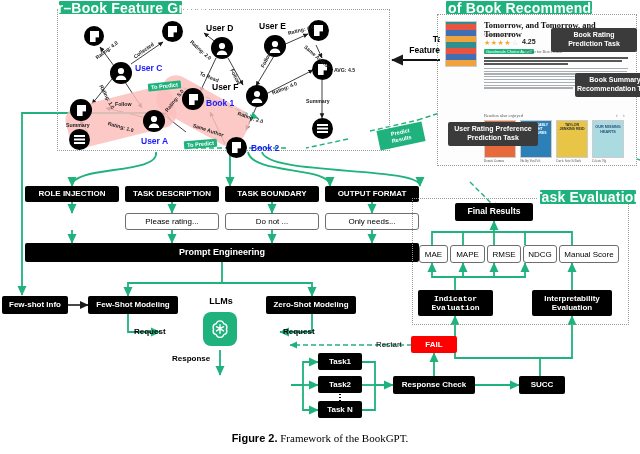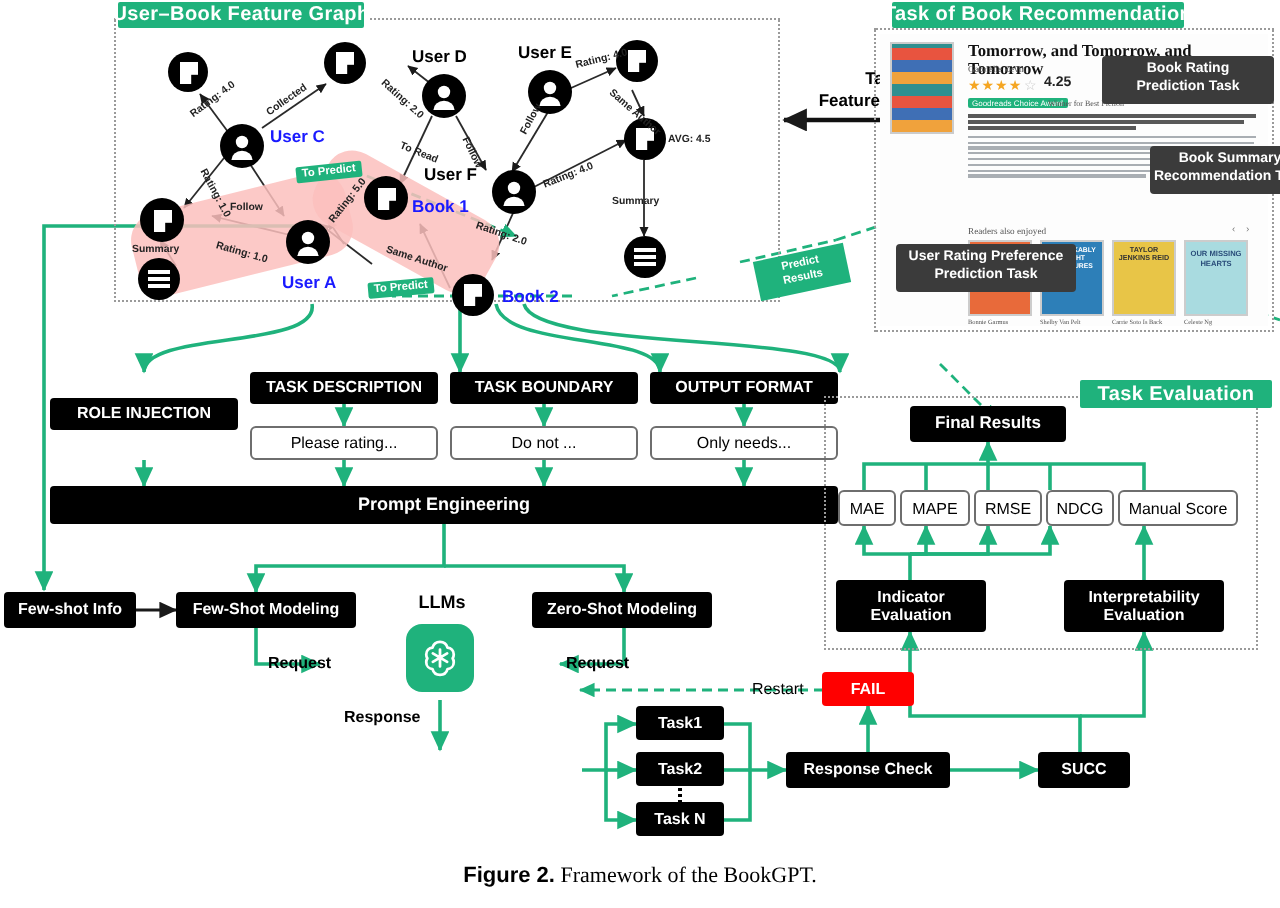--- a/index.html
+++ b/index.html
@@ -2,21 +2,21 @@
 <html><head>
 <meta charset="utf-8">
 <style>
   html,body{margin:0;padding:0;background:#ffffff;}
   body{width:640px;height:454px;position:relative;overflow:hidden;
        font-family:"Liberation Sans",sans-serif;color:#000;}
   #root{position:absolute;left:0;top:0;width:640px;height:454px;}
   .abs{position:absolute;box-sizing:border-box;}
 
   
-  .pill{background:#1fb27c;color:#fff;font-weight:bold;font-size:10px;
+  .pill{background:#1fb27c;color:#fff;font-weight:bold;font-size:14px;
         letter-spacing:.2px;display:flex;align-items:center;justify-content:center;
         border-radius:1px;white-space:nowrap;}
 
   
   .dotted{border:1px dotted #9a9a9a;background:transparent;}
 
   
   .blk{background:#000;color:#fff;display:flex;align-items:center;
        justify-content:center;font-size:8px;font-weight:bold;
        border-radius:2px;text-align:center;line-height:1.15;white-space:nowrap;}
@@ -381,21 +381,21 @@
   </div>
   <div class="abs ovl" style="left:575px;top:73px;width:80px;height:24px;">
     <span>Book Summary</span>
     <span>Recommendation Task</span>
   </div>
   <div class="abs ovl" style="left:448px;top:122px;width:90px;height:24px;">
     <span>User Rating Preference</span>
     <span>Prediction Task</span>
   </div>
 
-  <div class="abs blk" style="left:25px;top:186px;width:94px;height:16px;margin-top:13px;">ROLE INJECTION</div>
+  <div class="abs blk" style="left:25px;top:186px;width:94px;height:16px;">ROLE INJECTION</div>
   <div class="abs blk" style="left:125px;top:186px;width:94px;height:16px;">TASK DESCRIPTION</div>
   <div class="abs blk" style="left:225px;top:186px;width:94px;height:16px;">TASK BOUNDARY</div>
   <div class="abs blk" style="left:325px;top:186px;width:94px;height:16px;">OUTPUT FORMAT</div>
 
   <div class="abs wht" style="left:125px;top:213px;width:94px;height:17px;">Please rating...</div>
   <div class="abs wht" style="left:225px;top:213px;width:94px;height:17px;">Do not ...</div>
   <div class="abs wht" style="left:325px;top:213px;width:94px;height:17px;">Only needs...</div>
 
   <div class="abs blk" style="left:25px;top:243px;width:394px;height:19px;font-size:9px;">Prompt Engineering</div>
 
@@ -431,21 +431,21 @@
   <div class="abs pill" style="left:540px;top:190px;width:96px;height:14px;">Task Evaluation</div>
 
   <div class="abs blk" style="left:455px;top:203px;width:78px;height:18px;font-size:8.5px;text-align:right;">Final Results</div>
 
   <div class="abs wht" style="left:419px;top:245px;width:29px;height:18px;">MAE</div>
   <div class="abs wht" style="left:450px;top:245px;width:35px;height:18px;">MAPE</div>
   <div class="abs wht" style="left:487px;top:245px;width:34px;height:18px;">RMSE</div>
   <div class="abs wht" style="left:523px;top:245px;width:34px;height:18px;">NDCG</div>
   <div class="abs wht" style="left:559px;top:245px;width:60px;height:18px;">Manual Score</div>
 
-  <div class="abs blk wrap" style="left:418px;top:290px;width:75px;height:26px;">
+  <div class="abs blk wrap" style="left:418px;top:290px;width:75px;height:26px;font-family:Liberation Mono, monospace;">
     <div><span>Indicator</span><br>
          <span>Evaluation</span></div>
   </div>
   <div class="abs blk wrap" style="left:532px;top:290px;width:80px;height:26px;">
     <div><span>Interpretability</span><br>
          <span>Evaluation</span></div>
   </div>
 
   <div class="abs caption" style="left:0;top:432px;width:640px;">
     <b>Figure 2.</b>

